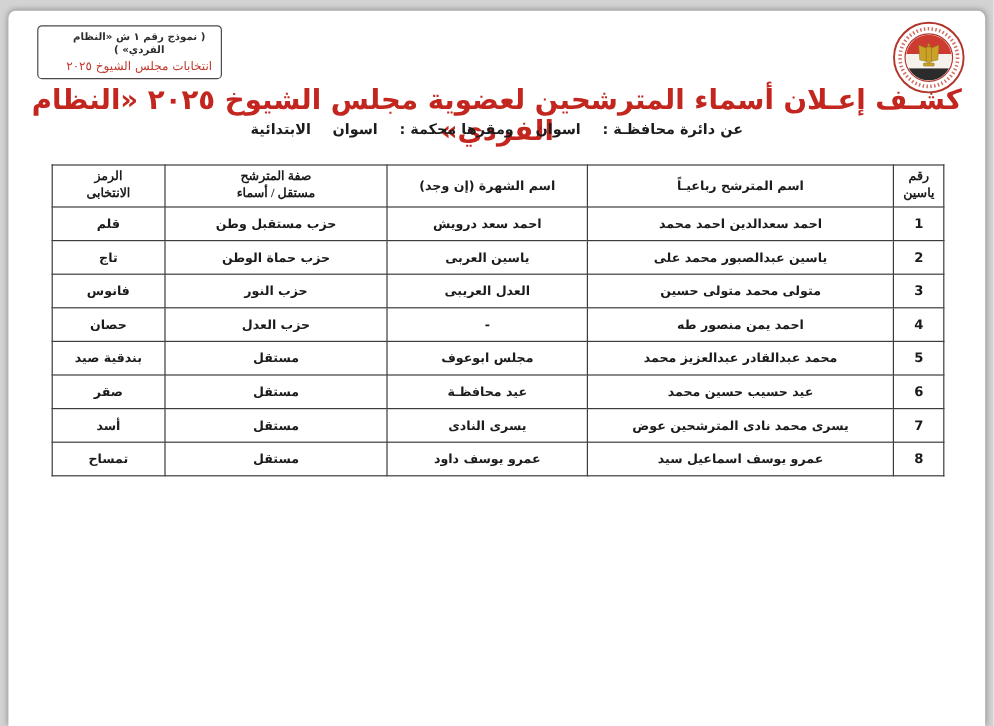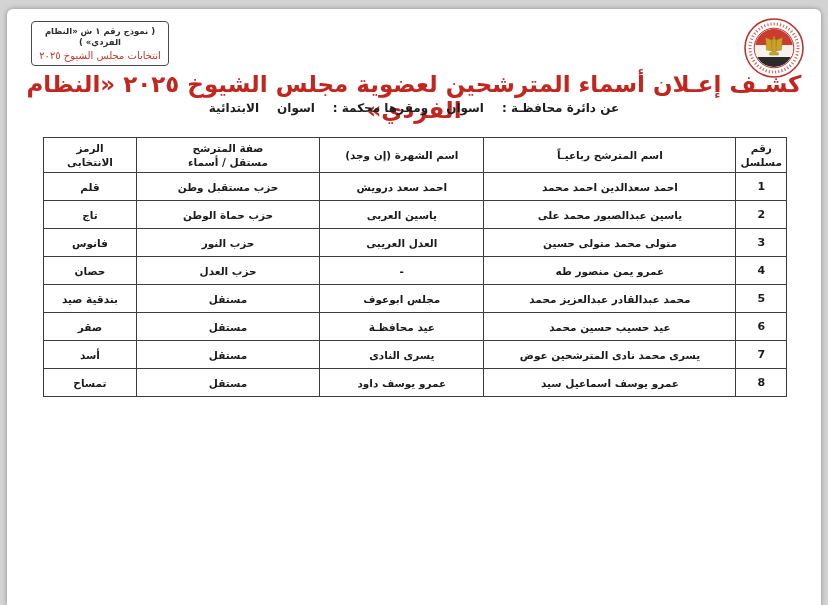--- a/index.html
+++ b/index.html
@@ -13,21 +13,21 @@
     position:absolute;top:9px;left:7px;width:814px;height:596px;
     background:#ffffff;
     border-radius:6px 6px 0 0;
     box-shadow:0 0 5px rgba(0,0,0,.35);
   }
   
   .form-badge{
     position:absolute;top:12px;left:24px;
     width:128px;
     border:1px solid #4a4a4a;border-radius:4px;
-    padding:4px 4px 3px 4px;
+    padding:4px 4px 3px 20px;
     text-align:center;direction:rtl;
   }
   .form-badge .l1{font-size:8.5px;font-weight:bold;color:#2e2e2e;line-height:1.35;}
   .form-badge .l2{font-size:10px;font-weight:normal;color:#c0392b;line-height:1.35;}
   
   .emblem{position:absolute;top:8px;right:16px;width:62px;height:62px;}
   
   .title{
     position:absolute;top:62px;left:0;width:100%;
     text-align:center;direction:rtl;
@@ -43,21 +43,21 @@
   .tbl-wrap{position:absolute;top:128px;left:36px;width:744px;}
   table{
     width:100%;border-collapse:collapse;direction:rtl;
     font-size:10.5px;font-weight:bold;color:#1b1b1b;
   }
   th,td{border:1px solid #3c3c3c;text-align:center;vertical-align:middle;padding:0 4px;}
   table{border:1.5px solid #2e2e2e;}
   thead th{height:34px;line-height:1.35;font-weight:bold;}
   tbody td{height:27px;}
   td.serial{font-family:"DejaVu Sans", sans-serif;font-size:11px;}
-  .hdr-two span{display:block;}
+  .hdr-two span{display:block;font-family:Liberation Serif, serif;}
 </style>
 </head>
 <body>
 
 <div class="page">
 
   <div class="form-badge">
     <div class="l1">( نموذج رقم ١ ش «النظام الفردي» )</div>
     <div class="l2">انتخابات مجلس الشيوخ ٢٠٢٥</div>
   </div>
@@ -104,21 +104,21 @@
         <col style="width:5.6%">
         <col style="width:34.4%">
         <col style="width:22.4%">
         <col style="width:25.0%">
         <col style="width:12.6%">
       </colgroup>
       <thead>
         <tr>
           <th class="hdr-two">
             <span>رقم</span>
-            <span>مسلسل</span>
+            <span>ياسين</span>
           </th>
           <th>اسم المترشح رباعيـاً</th>
           <th>اسم الشهرة (إن وجد)</th>
           <th class="hdr-two">
             <span>صفة المترشح</span>
             <span>مستقل / أسماء</span>
           </th>
           <th class="hdr-two">
             <span>الرمز</span>
             <span>الانتخابى</span>
@@ -142,21 +142,21 @@
         </tr>
         <tr>
           <td class="serial">3</td>
           <td>متولى محمد متولى حسين</td>
           <td>العدل العريبى</td>
           <td>حزب النور</td>
           <td>فانوس</td>
         </tr>
         <tr>
           <td class="serial">4</td>
-          <td>عمرو يمن منصور طه</td>
+          <td>احمد يمن منصور طه</td>
           <td>-</td>
           <td>حزب العدل</td>
           <td>حصان</td>
         </tr>
         <tr>
           <td class="serial">5</td>
           <td>محمد عبدالقادر عبدالعزيز محمد</td>
           <td>مجلس ابوعوف</td>
           <td>مستقل</td>
           <td>بندقية صيد</td>

